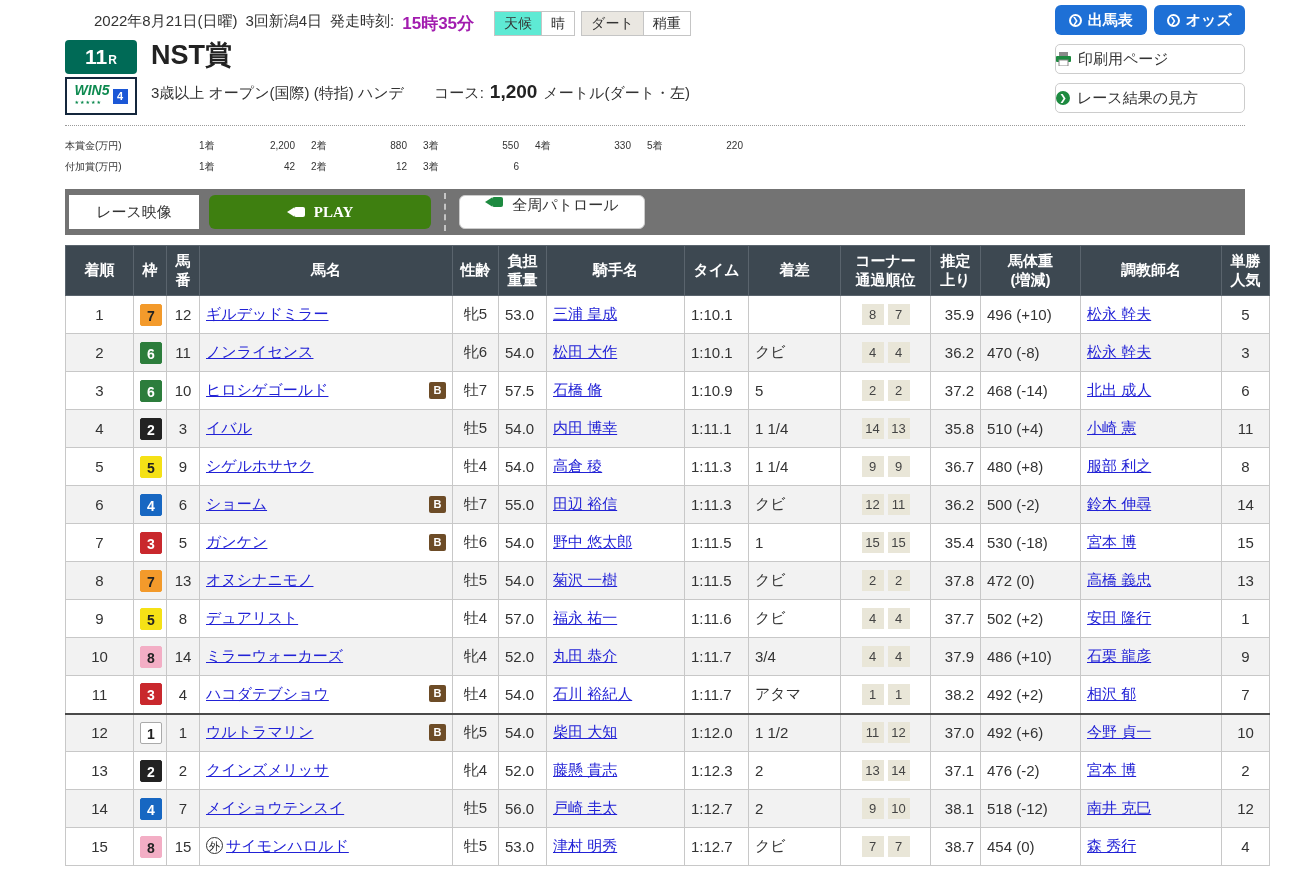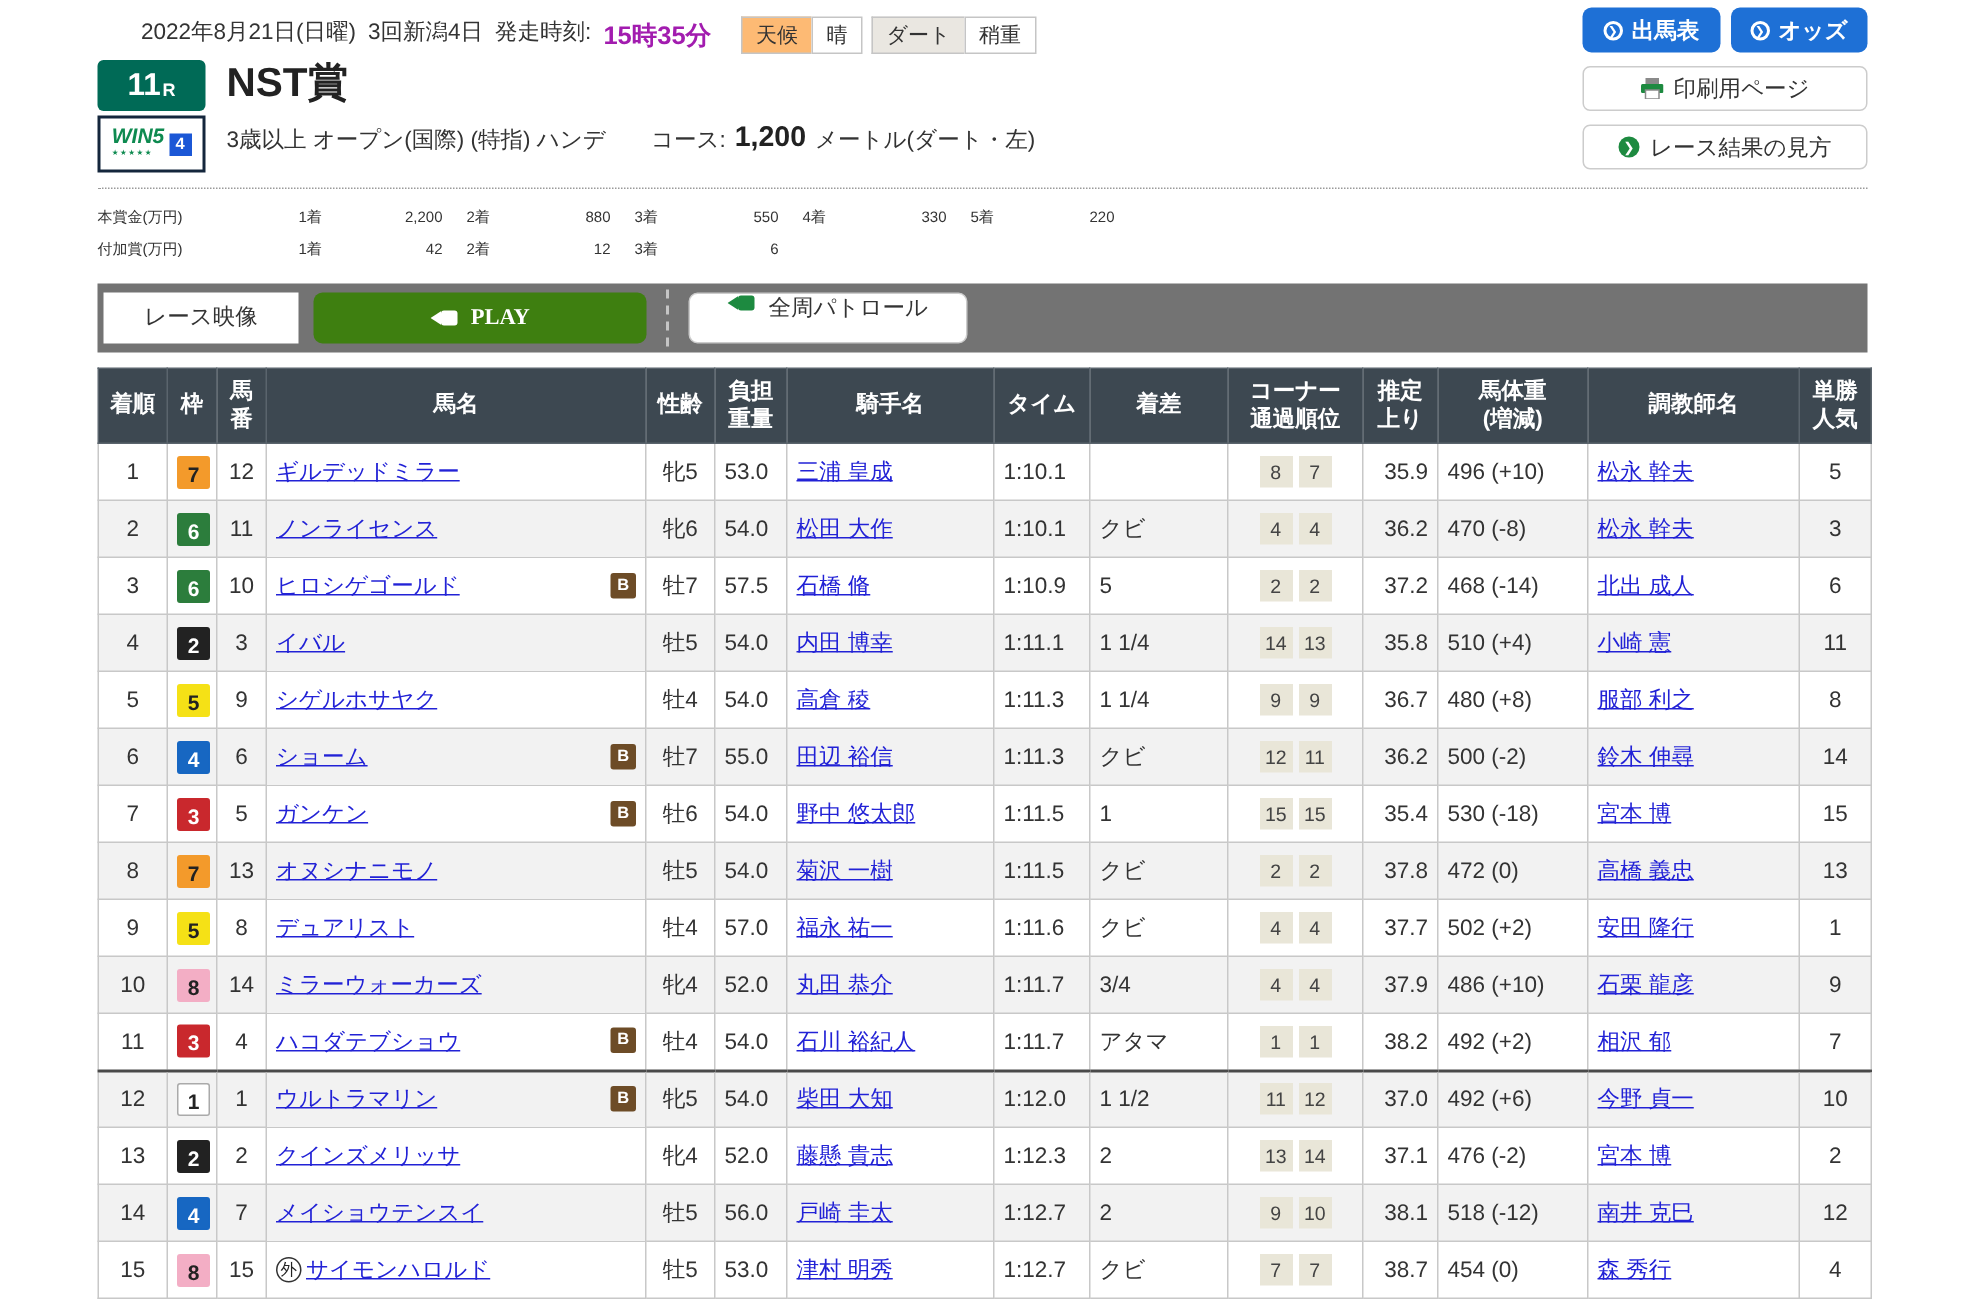--- a/index.html
+++ b/index.html
@@ -6,35 +6,35 @@
   html,body { width:1310px; height:871px; background:#fff; overflow:hidden;
     font-family:"Liberation Sans","DejaVu Sans",sans-serif; color:#333; }
   .content { position:relative; padding:8px 65px 0 65px; }
 
   
   .topline { display:flex; align-items:center; gap:14px; height:30px; }
   .date-line { font-size:15px; color:#333; display:flex; align-items:flex-start; gap:8px; white-space:nowrap;margin-left:29px; }
   .date-line b { font-size:17px; color:#a21caf; }
   .badge-group { display:inline-flex; font-size:14px; margin-left:6px; }
   .badge-cell { border:1px solid #c5c5c5; padding:2px 9px; line-height:19px; background:#fff; }
-  .badge-cell.lbl-weather { background:#fdba74; border-right:none; }
+  .badge-cell.lbl-weather { background:#5eead4; border-right:none; }
   .badge-cell.lbl-track { background:#eae7e1; border-right:none; }
 
   
   .right-col { position:absolute; top:5px; right:65px; width:190px; }
   .primary-row { display:flex; gap:7px; justify-content:flex-end; }
   .btn-primary { flex:1; height:30px; background:#1e70d6; color:#fff; border:none; border-radius:6px;
     font-size:15px; font-weight:bold; display:flex; align-items:center; justify-content:center; gap:6px; cursor:pointer;
     font-family:inherit; }
   .chev-ring { width:13px; height:13px; border:2px solid #fff; border-radius:50%; font-size:8px; line-height:9px;
     color:#fff; text-align:center; display:inline-block; font-weight:bold; }
   .chev-solid { width:14px; height:14px; background:#1d8a40; border-radius:50%; font-size:9px; line-height:14px;
     color:#fff; text-align:center; display:inline-block; font-weight:bold; }
   .btn-secondary { width:190px; height:30px; margin-top:9px; background:#fff; border:1px solid #ccc; border-radius:5px;
-    font-size:15px; color:#333; display:flex; align-items:center; justify-content:center; gap:7px; cursor:pointer;
+    font-size:15px; color:#333; display:flex; align-items:center; gap:7px; cursor:pointer;
     font-family:inherit; }
 
   
   .race-head { display:flex; gap:14px; margin-top:2px; }
   .race-badge-col { width:72px; }
   .race-num { width:72px; height:34px; background:#006a56; border-radius:4px; color:#fff;
     display:flex; align-items:center; justify-content:center; font-weight:bold; font-size:21px; }
   .race-num .r { font-size:12px; margin-top:6px; margin-left:1px; }
   .win5 { margin-top:3px; width:72px; height:26px; border:2px solid #14263c; background:#fff;
     display:flex; align-items:center; justify-content:center; gap:3px; padding:17px 2px; }
@@ -65,21 +65,21 @@
   .btn-patrol { width:186px; height:34px; background:#fff; border:1px solid #ccc; border-radius:6px; font-size:15px;
     color:#333; display:flex; align-items:flex-start; justify-content:center; gap:8px; cursor:pointer; font-family:inherit; }
 
   
   table.results { margin-top:10px; width:1180px; table-layout:fixed; border-collapse:collapse; font-size:15px; }
   table.results th { background:#3d4851; color:#fff; font-weight:bold; font-size:15px; border:1px solid #5a646d;
     text-align:center; vertical-align:middle; white-space:pre-line; line-height:1.25; height:50px; padding:3px 2px; }
   table.results td { border:1px solid #c8c8c8; height:38px; vertical-align:middle; color:#333; padding:0 6px; }
   tr.alt td { background:#f2f2f2; }
   tr.sep td { border-top:2px solid #4a4a4a; }
-  .c-pos{width:46px}.c-waku{width:33px}.c-num{width:33px}.c-horse{width:253px}.c-sexage{width:46px}
+  .c-pos{width:68px}.c-waku{width:33px}.c-num{width:33px}.c-horse{width:253px}.c-sexage{width:46px}
   .c-weight{width:48px}.c-jockey{width:138px}.c-time{width:64px}.c-margin{width:92px}.c-corners{width:90px}
   .c-last3f{width:50px}.c-bodyweight{width:100px}.c-trainer{width:141px}.c-fav{width:48px}
   td.ta-c{text-align:center} td.ta-l{text-align:left} td.ta-r{text-align:right; padding-right:9px;}
   .waku { display:inline-block; width:22px; height:22px; line-height:22px; text-align:center; font-weight:bold;
     font-size:14px; border-radius:2px; }
   a.lnk { color:#2222d6; text-decoration:underline; cursor:pointer; }
   .horse-cell { position:relative; }
   .bmark { position:absolute; right:6px; top:50%; margin-top:-9px; width:17px; height:17px; background:#6d4c27;
     color:#fff; font-size:11px; font-weight:bold; text-align:center; line-height:17px; border-radius:2px; }
   .gai { display:inline-block; width:17px; height:17px; border:1px solid #333; border-radius:50%; font-size:11px;

